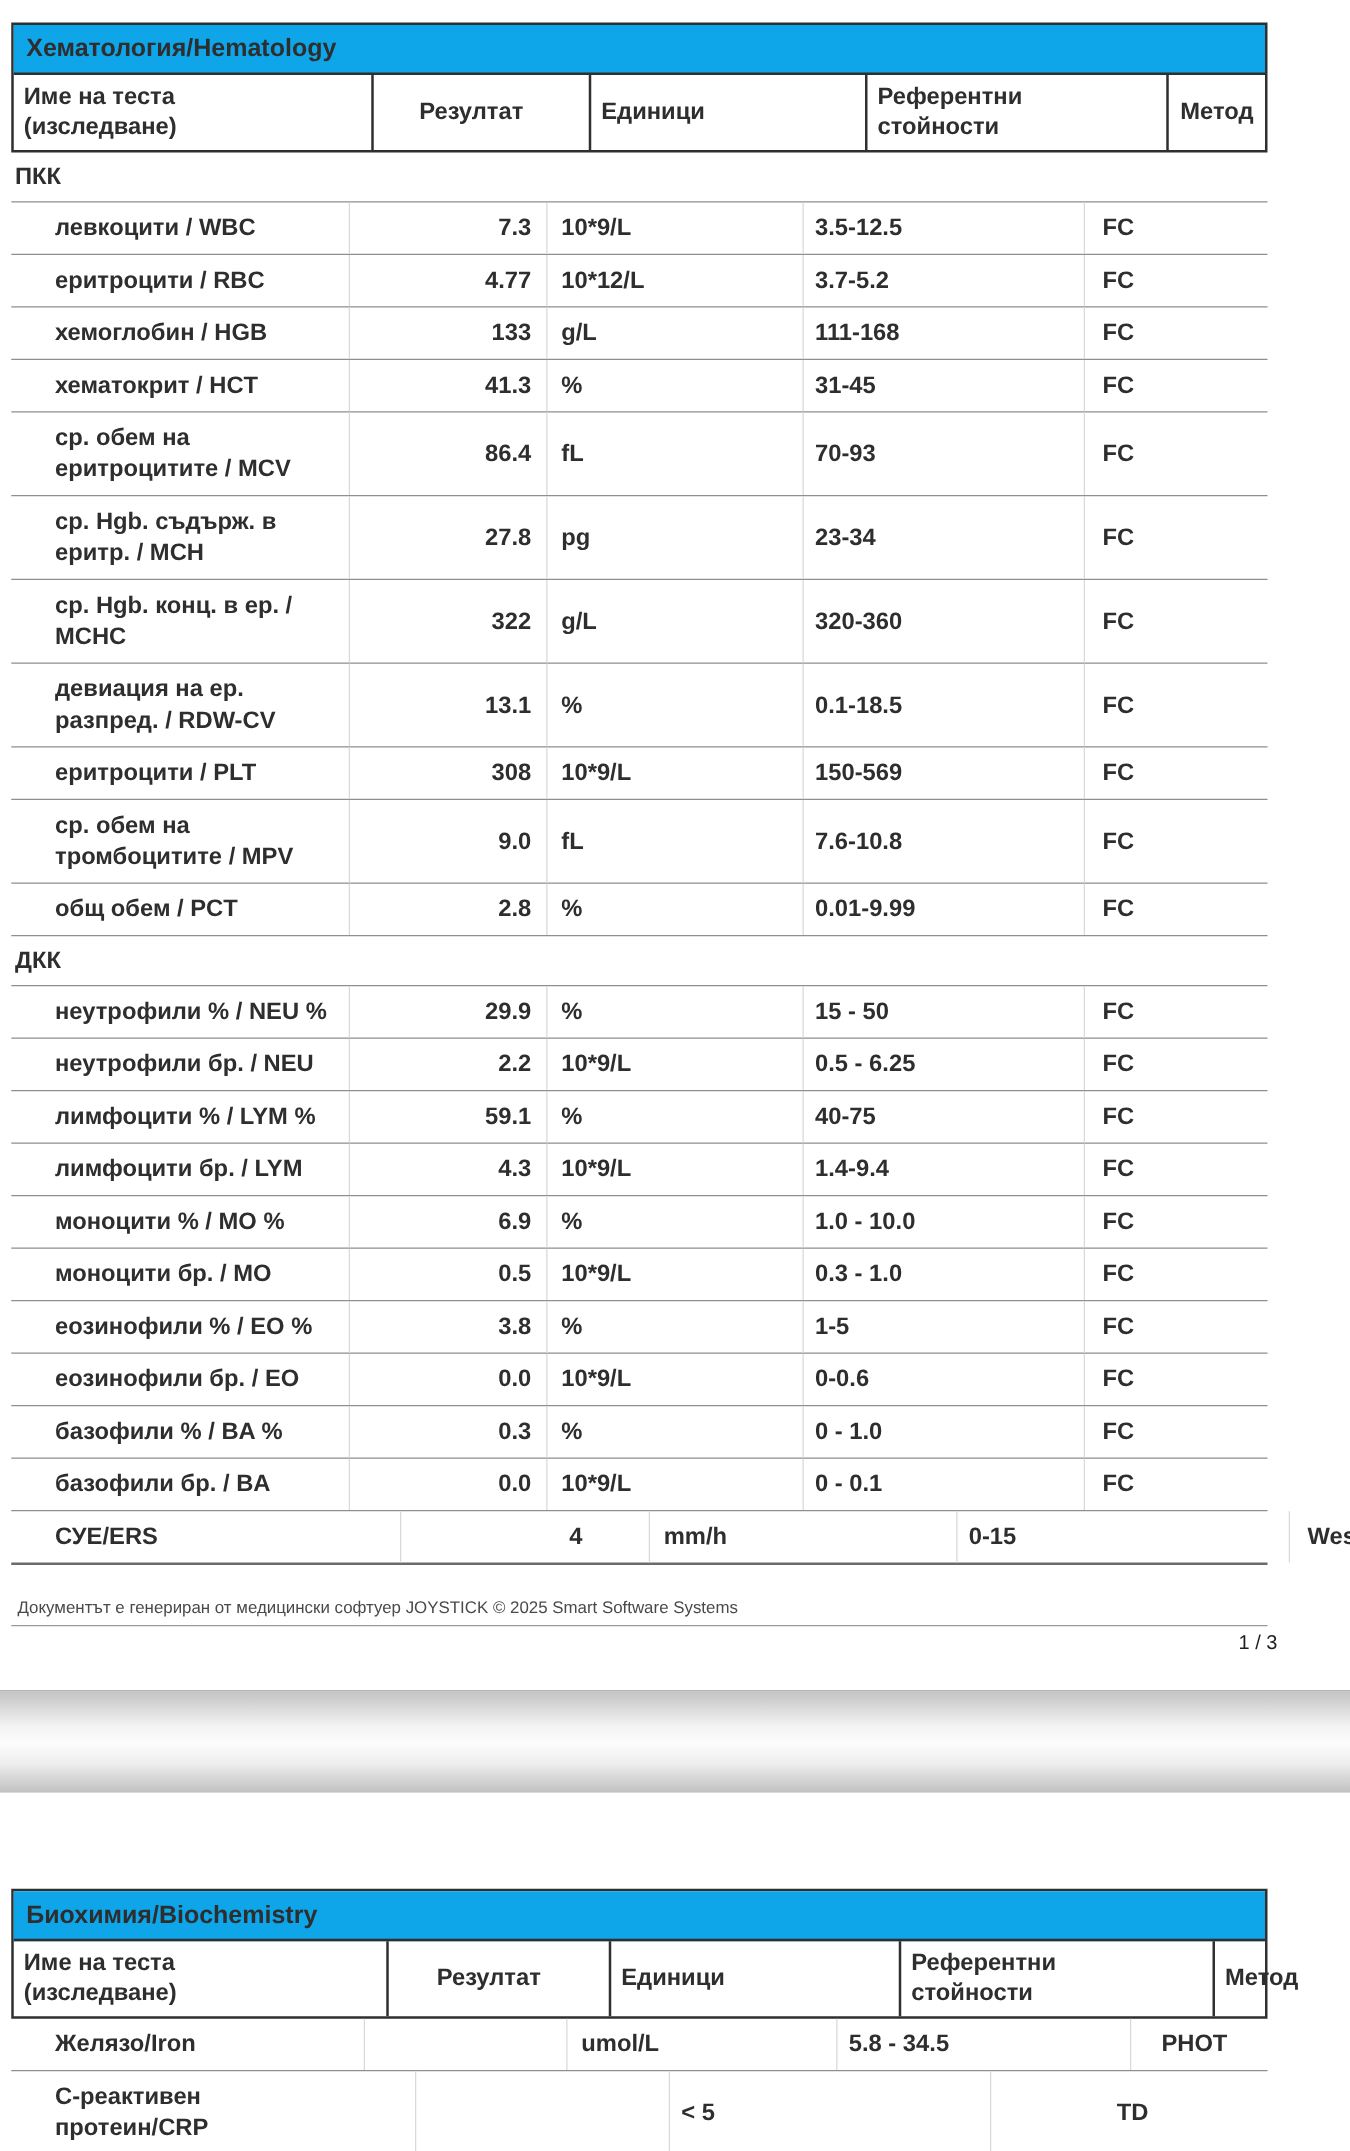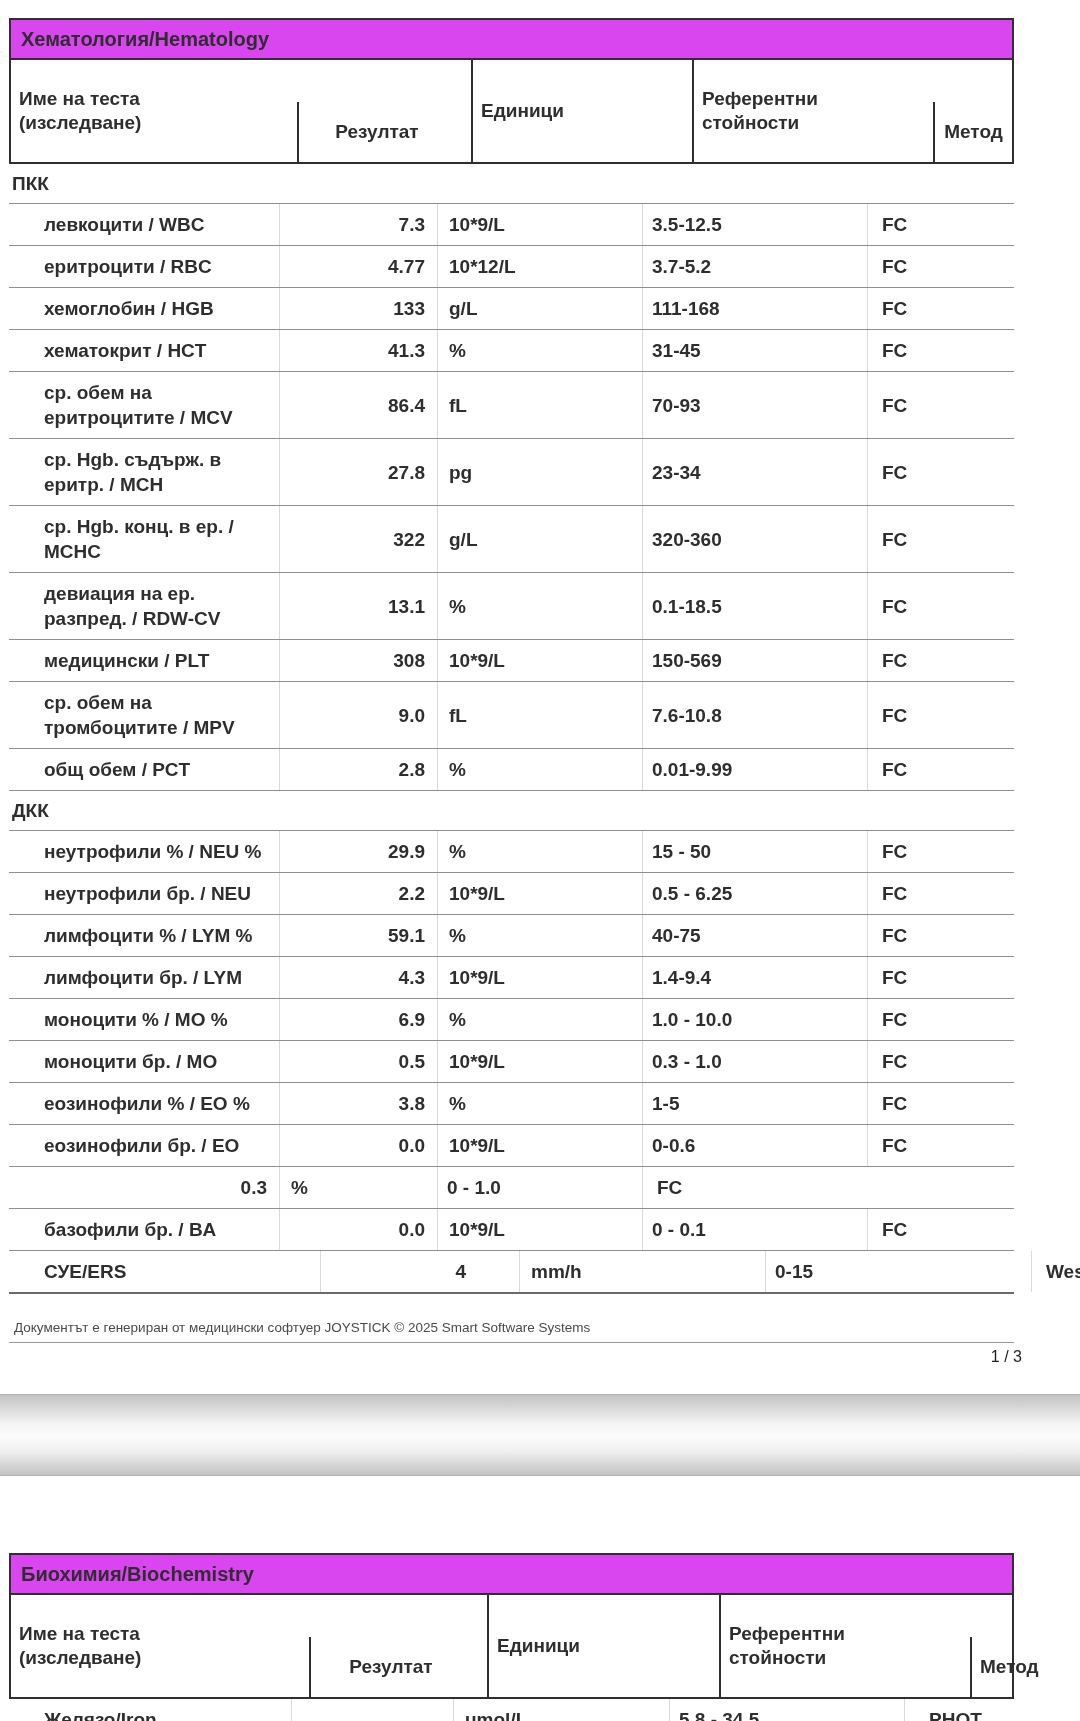--- a/index.html
+++ b/index.html
@@ -3,31 +3,31 @@
 <meta charset="utf-8">
 <style>
   * { margin:0; padding:0; box-sizing:border-box; }
   html,body { width:1080px; height:1721px; overflow:hidden; background:#ffffff;
               font-family:"Liberation Sans", sans-serif; }
   .page { padding:18px 66px 0 9px; }
   .tbl { width:1005px; color:#2e2e2e; }
 
   
   .tbl-head { border:2px solid #2f2f2f; }
-  .tbl-title { background:#d946ef; border-bottom:2px solid #2f2f2f;
+  .tbl-title { background:#0ea5e9; border-bottom:2px solid #2f2f2f;
                font-size:20px; font-weight:bold; padding:7px 10px 6px 10px; line-height:25px; }
   .cols { display:grid;gap:16px; }
   .t1 .cols, .t1 .row { grid-template-columns:270px 158px 205px 225px 1fr; }
   .t2 .cols, .t2 .row { grid-template-columns:282px 162px 216px 235px 1fr; }
   .cols .hc { min-height:60px; display:flex; align-items:center;
               font-size:19px; font-weight:bold; line-height:24px; padding:4px 8px; }
   .cols .hc + .hc { border-left:2px solid #2f2f2f; }
   .hc.h-name span { max-width:150px; }
   .hc.h-ref  span { max-width:130px; }
-  .hc.h-result, .hc.h-method { justify-content:center; text-align:left;margin-top:42px; }
+  .hc.h-result, .hc.h-method { justify-content:center; text-align:left; }
 
   
   .row { display:grid; align-items:stretch; border-bottom:1.5px solid #8f8f8f;
          min-height:40px; font-size:19px; font-weight:bold; }
   .row:last-child { border-bottom:2px solid #6b6b6b;gap:41px; }
   .row .c { display:flex; align-items:center; line-height:25px; padding:8px 8px; }
   .row .c + .c { border-left:1px solid #d9d9d9; }
   .c-name { padding-left:35px !important; }
   .c-name span { max-width:228px; }
   .t2 .c-name span { max-width:200px; }
@@ -210,21 +210,21 @@
           </div>
           <div class="c c-ref">
             <span>0.1-18.5</span>
           </div>
           <div class="c c-method">
             <span>FC</span>
           </div>
         </div>
         <div class="row">
           <div class="c c-name">
-            <span>медицински / PLT</span>
+            <span>еритроцити / PLT</span>
           </div>
           <div class="c c-result">
             <span>308</span>
           </div>
           <div class="c c-units">
             <span>10*9/L</span>
           </div>
           <div class="c c-ref">
             <span>150-569</span>
           </div>
@@ -397,20 +397,23 @@
             <span>10*9/L</span>
           </div>
           <div class="c c-ref">
             <span>0-0.6</span>
           </div>
           <div class="c c-method">
             <span>FC</span>
           </div>
         </div>
         <div class="row">
+          <div class="c c-name">
+            <span>базофили % / BA %</span>
+          </div>
           <div class="c c-result">
             <span>0.3</span>
           </div>
           <div class="c c-units">
             <span>%</span>
           </div>
           <div class="c c-ref">
             <span>0 - 1.0</span>
           </div>
           <div class="c c-method">

